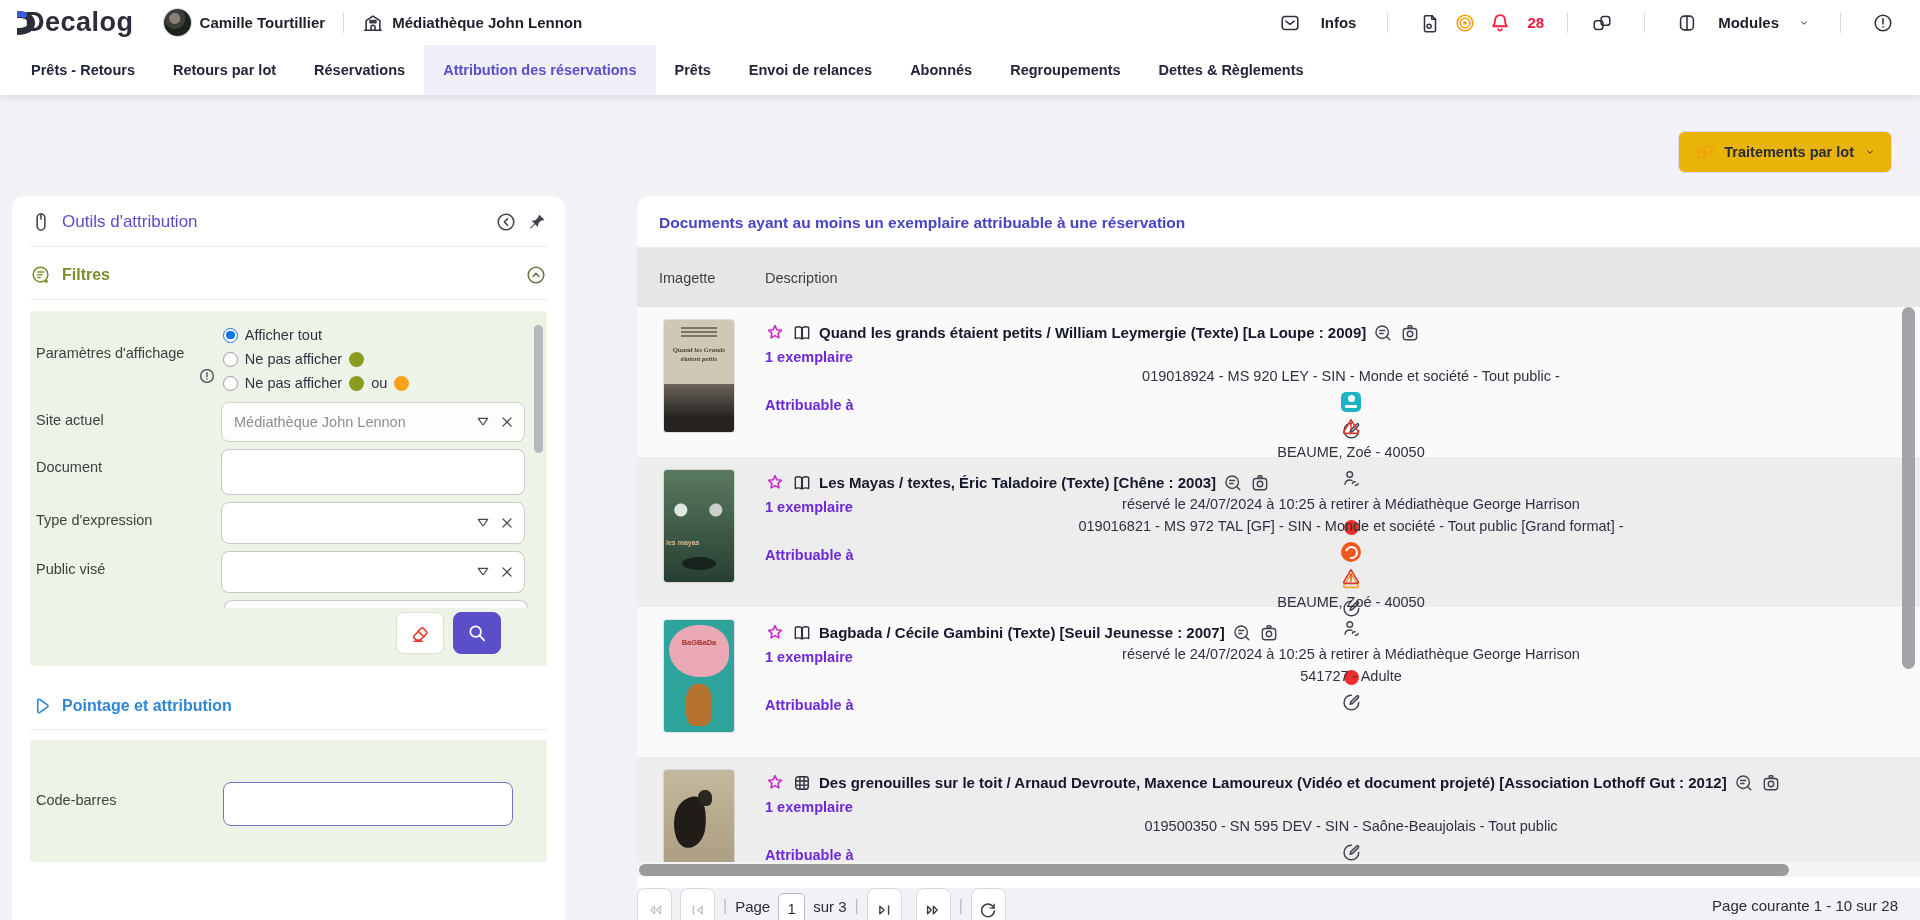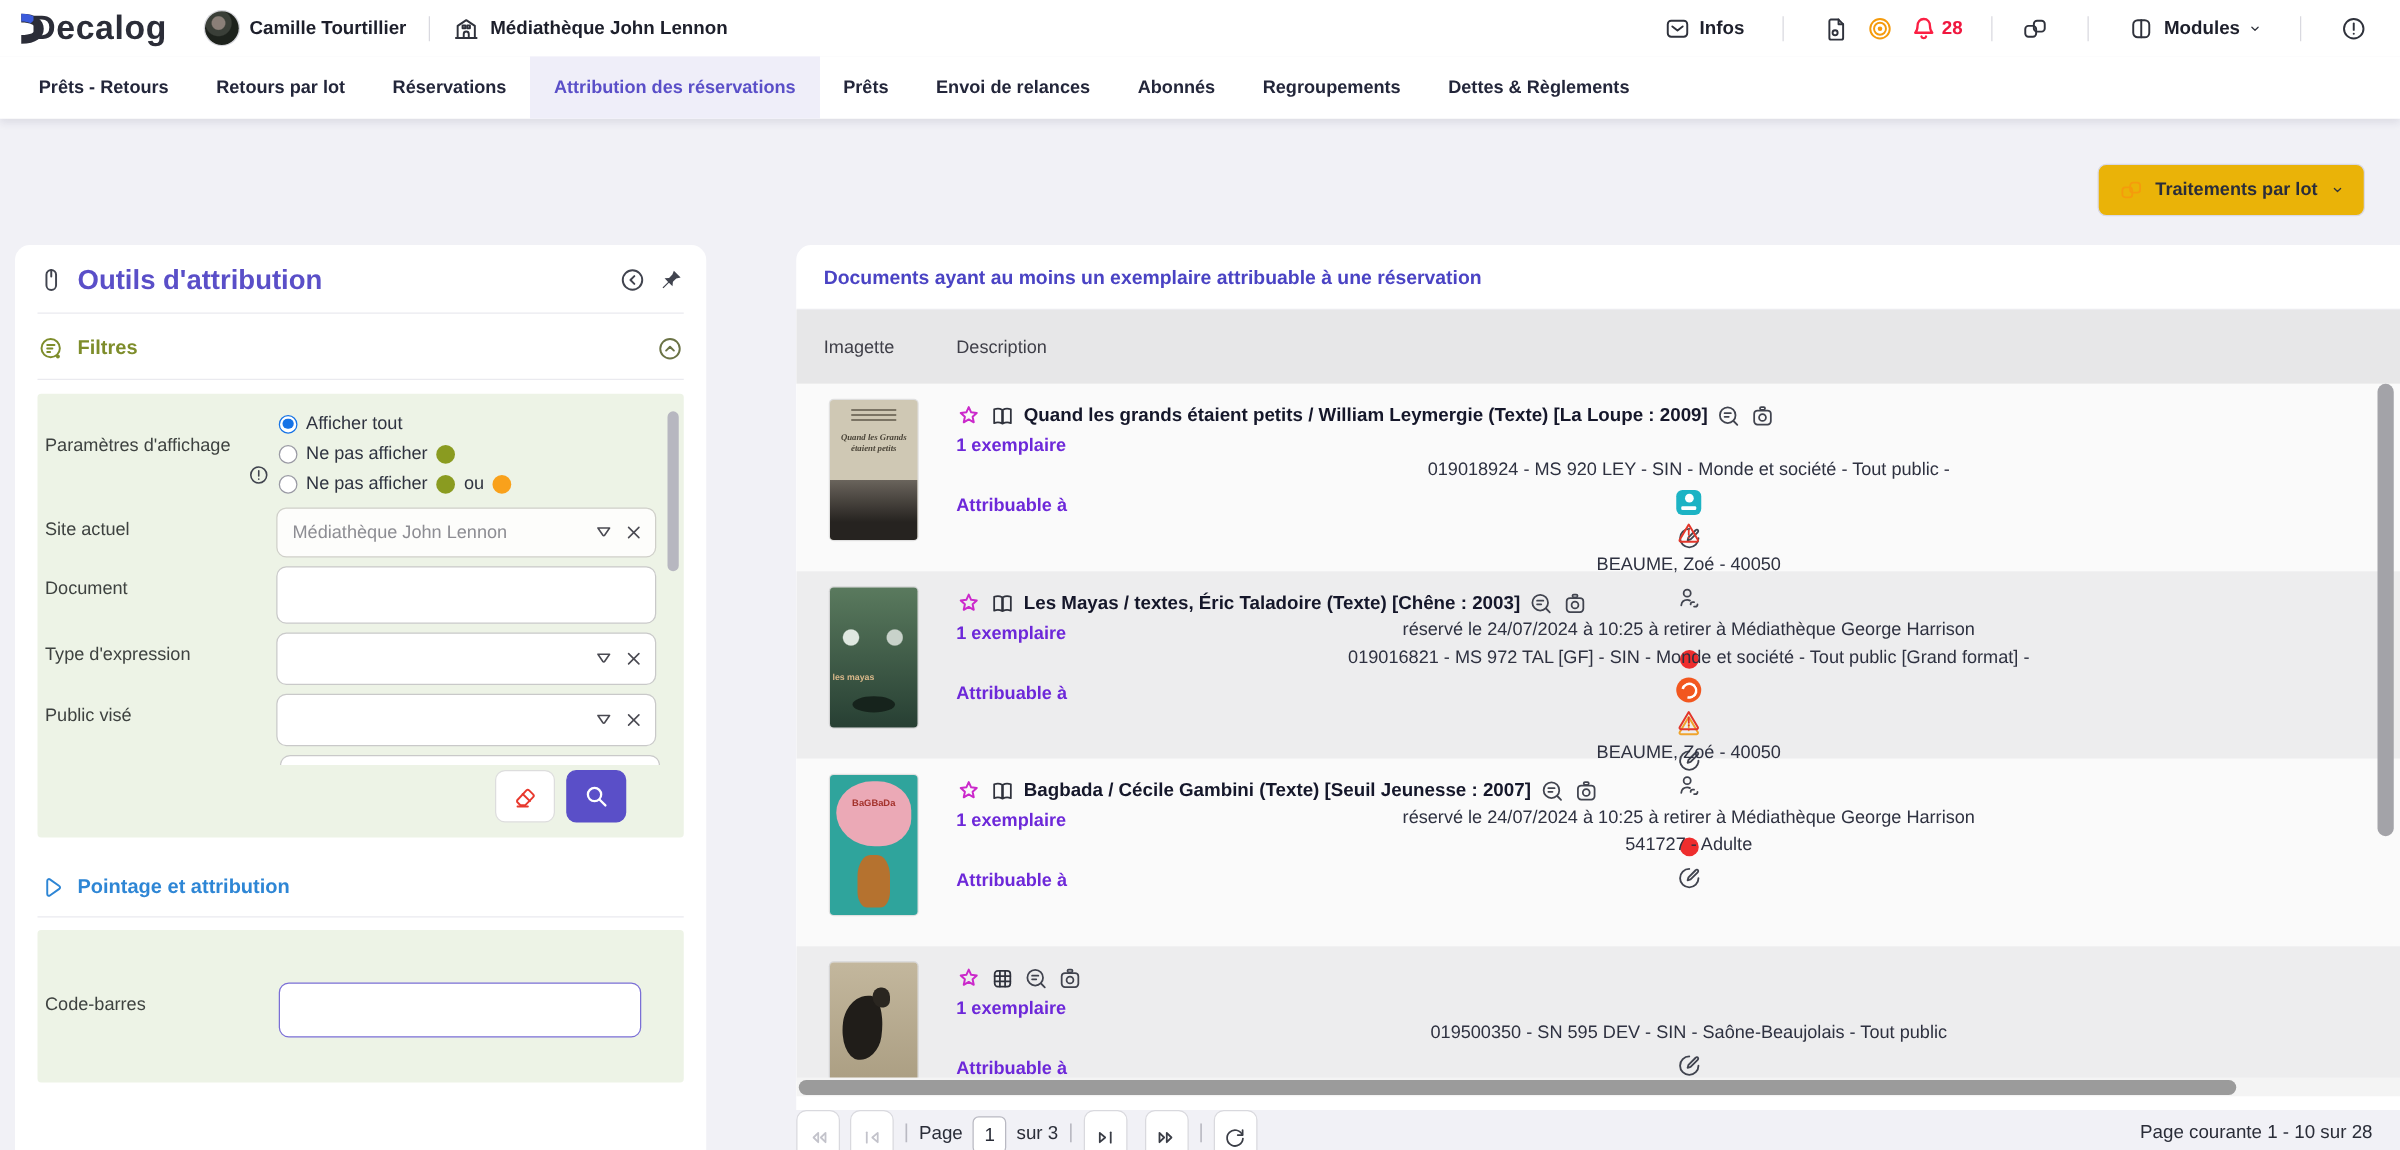--- a/index.html
+++ b/index.html
@@ -9,21 +9,21 @@
   
   .app-header { height:45px; background:#fff; display:flex; align-items:center; padding:0 26px 0 14px; position:relative; z-index:5; }
   .logo { font-size:27px; font-weight:700; color:#2b2d38; letter-spacing:.5px; display:flex; align-items:center; }
   .logo .d-swoosh { width:24px; height:28px; margin-right:-2px; }
   .hdr-user { display:flex; align-items:center; gap:9px; margin-left:30px; font-size:15px; font-weight:700; color:#1d1f2b; }
   .avatar { width:27px; height:27px; border-radius:50%; background:radial-gradient(circle at 40% 35%, #8a7f78 0 5px, #3a3f38 6px 10px, #1d221c 11px); box-shadow:0 0 0 1px #d6d6dc; }
   .hdr-sep { width:1px; height:20px; background:#d9d9e0; margin:0 18px; }
   .hdr-sep.thin { margin:0 10px; }
   .hdr-lib { display:flex; align-items:center; gap:8px; font-size:15px; font-weight:700; color:#1d1f2b; }
   .hdr-right { margin-left:auto; display:flex; align-items:center; gap:13px; }
-  .hdr-item { display:flex; align-items:center; gap:7px; font-size:15px; font-weight:700; color:#1d1f2b; cursor:pointer; }
+  .hdr-item { display:flex; align-items:center; gap:20px; font-size:15px; font-weight:700; color:#1d1f2b; cursor:pointer; }
   .ic { display:inline-flex; width:20px; height:20px; }
   .ic svg { width:100%; height:100%; }
   .ic22 { width:22px; height:22px; }
   .ic18 { width:18px; height:18px; }
   .c-dark { color:#2f323c; } .c-gray { color:#41444f; }
   .c-orange { color:#f59b0c; } .c-red { color:#fb1f43; }
   .bell-count { color:#f0173f; font-weight:700; font-size:15px; margin-left:-4px; }
   .caret { width:10px; height:10px; color:#2f323c; }
 
   
@@ -34,21 +34,21 @@
   
   .batch-btn { position:absolute; top:131px; right:28px; height:42px; padding:0 16px; background:#eab308;
     border:1px solid #d9d9e6; border-radius:7px; display:flex; align-items:center; gap:9px;
     font-size:14.5px; font-weight:700; color:#2a2d3a; cursor:pointer; }
   .batch-btn .caret { margin-left:2px; }
 
   
   .left-card { position:absolute; left:12px; top:196px; width:553px; height:724px; background:#fff; border-radius:12px 12px 0 0; padding:0 18px; }
   .sec-h { display:flex; align-items:center; gap:10px; }
   .sec-h1 { padding:15px 0 13px; border-bottom:1px solid #eaeaef; }
-  .sec-h1 .t { font-size:22px; font-weight:700; color:#5a4fc8; }
+  .sec-h1 .t { font-size:17px; font-weight:400; color:#5a4fc8; }
   .sec-h2 { padding:17px 0 13px; border-bottom:1px solid #eaeaef; }
   .sec-h2 .t { font-size:16px; font-weight:700; color:#7e8d2b; }
   .sec-h3 { padding:16px 0 12px; border-bottom:1px solid #eaeaef; }
   .sec-h3 .t { font-size:16px; font-weight:700; color:#2e86d5; }
   .spacer { flex:1; }
 
   .filter-panel { margin-top:11px; background:#edf3e6; border-radius:3px; padding:12px 22px 12px 6px; position:relative; }
   .f-row { display:flex; margin-bottom:7px; }
   .f-label { width:188px; font-size:14.5px; color:#3e4240; padding-top:10px; display:flex; align-items:flex-start; gap:6px; }
   .f-label .ic { margin-top:1px; }
@@ -681,20 +681,21 @@
             </span>
             <span class="ic c-dark">
               <svg viewBox="0 0 24 24" fill="none" stroke="currentColor" stroke-width="1.7" stroke-linecap="round" stroke-linejoin="round">
                 <rect x="4.5" y="4.5" width="15" height="15" rx="3"></rect>
                 <line x1="9.5" y1="4.5" x2="9.5" y2="19.5"></line>
                 <line x1="14.5" y1="4.5" x2="14.5" y2="19.5"></line>
                 <line x1="4.5" y1="9.5" x2="19.5" y2="9.5"></line>
                 <line x1="4.5" y1="14.5" x2="19.5" y2="14.5"></line>
               </svg>
             </span>
+            <span class="dtitle">Des grenouilles sur le toit / Arnaud Devroute, Maxence Lamoureux (Vidéo et document projeté) [Association Lothoff Gut : 2012]</span>
             <span class="ic c-gray">
               <svg viewBox="0 0 24 24" fill="none" stroke="currentColor" stroke-width="1.7" stroke-linecap="round" stroke-linejoin="round">
                 <circle cx="11" cy="11" r="7.5"></circle>
                 <line x1="8" y1="9" x2="14" y2="9"></line>
                 <line x1="8" y1="12.5" x2="12" y2="12.5"></line>
                 <line x1="16.8" y1="16.8" x2="20.2" y2="20.2"></line>
               </svg>
             </span>
             <span class="ic c-gray">
               <svg viewBox="0 0 24 24" fill="none" stroke="currentColor" stroke-width="1.7" stroke-linecap="round" stroke-linejoin="round">

